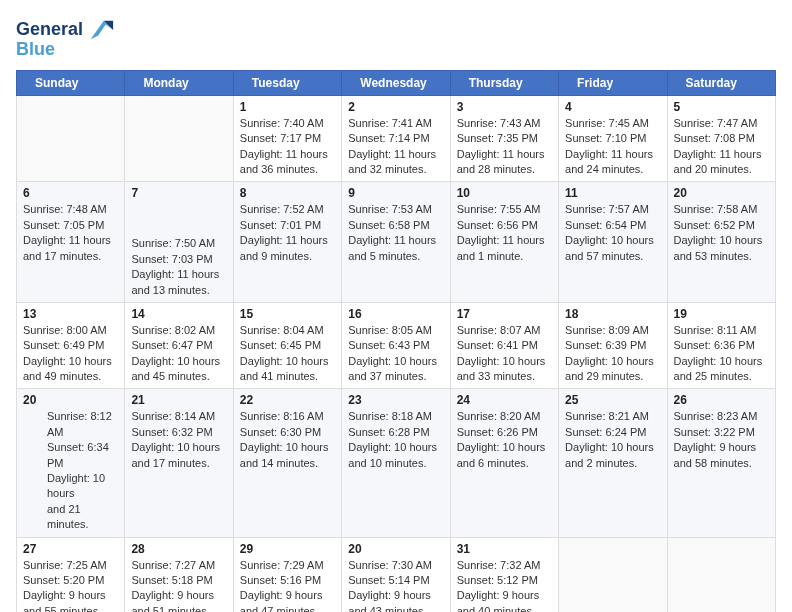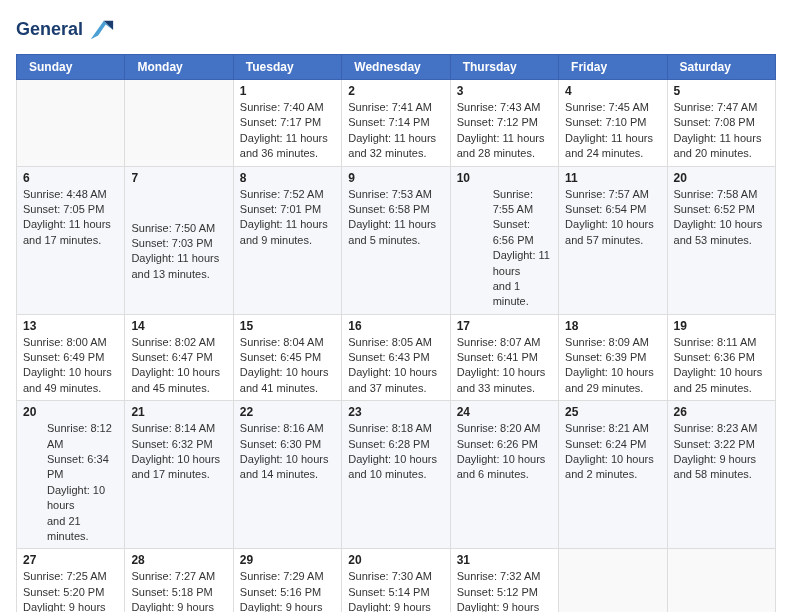--- a/index.html
+++ b/index.html
@@ -47,21 +47,21 @@
     .calendar {
       width: 100%;
       border-collapse: collapse;
       border: 1px solid #ccc;
     }
     .calendar th {
       background-color: #4472c4;
       color: #fff;
       font-size: 12px;
       font-weight: bold;
-      padding: 5px 12px;
+      padding: 5px 18px;
       text-align: left;
       border: 1px solid #3a62b0;
     }
     .calendar td {
       vertical-align: top;
       border: 1px solid #ddd;
       padding: 4px 6px;
       font-size: 10px;
       color: #333;
       width: 108px;
@@ -100,20 +100,23 @@
 
 <div class="header-area">
   <div class="logo">
     <div>
       <div style="display:flex;align-items:center;">
         <span class="logo-text">General</span>
         <svg class="logo-icon" viewBox="0 0 30 28">
           <polygon points="4,24 18,4 28,14 20,8 12,20" fill="#4a9fd4"></polygon>
           <polygon points="18,4 28,14 28,4" fill="#1a3c6e"></polygon>
         </svg>
+      </div>
+      <div style="display:flex;align-items:center;margin-top:-4px;">
+        <span class="logo-text" style="color:#4a9fd4;font-size:18px;font-weight:bold;">Blue</span>
       </div>
     </div>
   </div>
   <div class="title-area">
     <div class="main-title"></div>
     <div class="subtitle"></div>
   </div>
 </div>
 
 <table class="calendar">
@@ -142,21 +145,21 @@
         <td>
           <div class="day-num">2</div>
           <div class="cell-content" style="white-space: pre-line;">Sunrise: 7:41 AM
 Sunset: 7:14 PM
 Daylight: 11 hours
 and 32 minutes.</div>
         </td>
         <td>
           <div class="day-num">3</div>
           <div class="cell-content" style="white-space: pre-line;">Sunrise: 7:43 AM
-Sunset: 7:12 PM
+Sunset: 7:35 PM
 Daylight: 11 hours
 and 28 minutes.</div>
         </td>
         <td>
           <div class="day-num">4</div>
           <div class="cell-content" style="white-space: pre-line;">Sunrise: 7:45 AM
 Sunset: 7:10 PM
 Daylight: 11 hours
 and 24 minutes.</div>
         </td>
@@ -164,21 +167,21 @@
           <div class="day-num">5</div>
           <div class="cell-content" style="white-space: pre-line;">Sunrise: 7:47 AM
 Sunset: 7:08 PM
 Daylight: 11 hours
 and 20 minutes.</div>
         </td>
       </tr>
       <tr class="week-row-2">
         <td>
           <div class="day-num">6</div>
-          <div class="cell-content" style="white-space: pre-line;">Sunrise: 4:48 AM
+          <div class="cell-content" style="white-space: pre-line;">Sunrise: 7:48 AM
 Sunset: 7:05 PM
 Daylight: 11 hours
 and 17 minutes.</div>
         </td>
         <td>
           <div class="day-num">7</div>
           <div class="cell-content" style="white-space: pre-line; margin-top: 36px;">Sunrise: 7:50 AM
 Sunset: 7:03 PM
 Daylight: 11 hours
 and 13 minutes.</div>
@@ -192,21 +195,21 @@
         </td>
         <td>
           <div class="day-num">9</div>
           <div class="cell-content" style="white-space: pre-line;">Sunrise: 7:53 AM
 Sunset: 6:58 PM
 Daylight: 11 hours
 and 5 minutes.</div>
         </td>
         <td>
           <div class="day-num">10</div>
-          <div class="cell-content" style="white-space: pre-line; margin-left: 36px;">Sunrise: 7:55 AM
+          <div class="cell-content" style="white-space: pre-line;">Sunrise: 7:55 AM
 Sunset: 6:56 PM
 Daylight: 11 hours
 and 1 minute.</div>
         </td>
         <td>
           <div class="day-num">11</div>
           <div class="cell-content" style="white-space: pre-line;">Sunrise: 7:57 AM
 Sunset: 6:54 PM
 Daylight: 10 hours
 and 57 minutes.</div>

